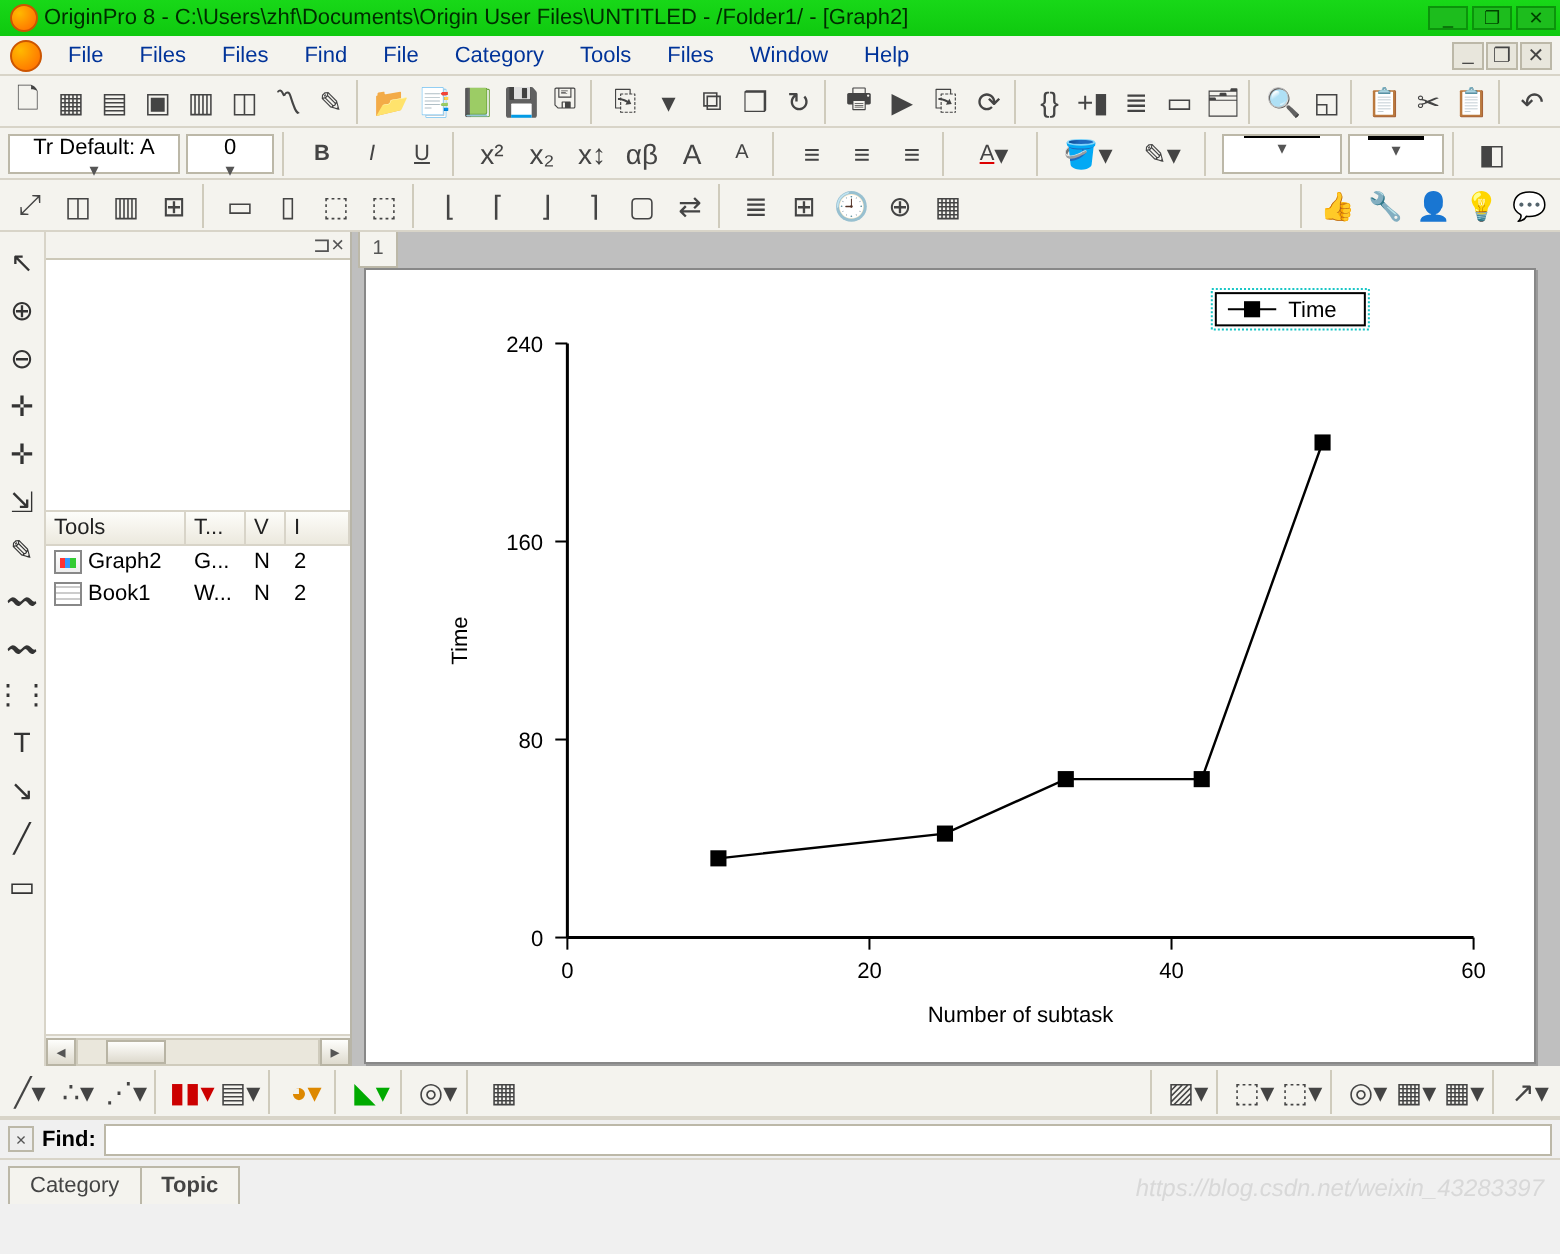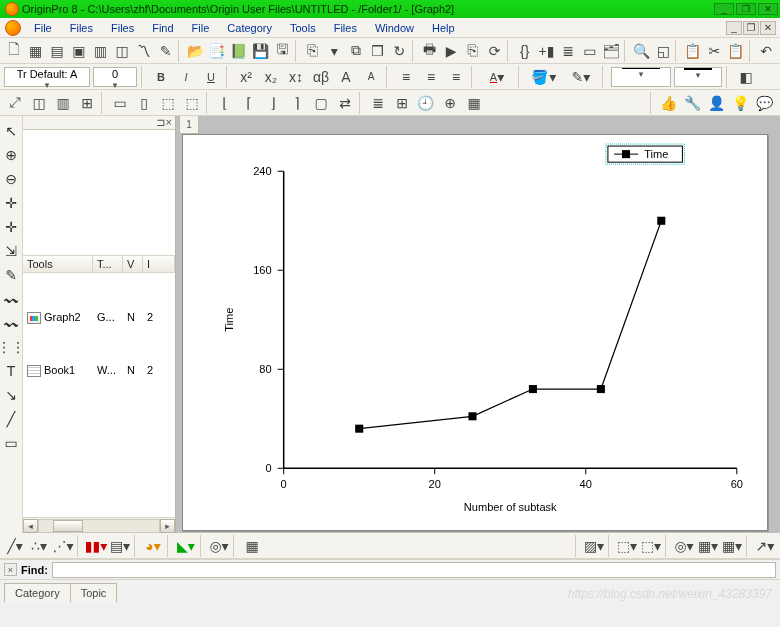--- a/index.html
+++ b/index.html
@@ -41,41 +41,41 @@
   .tree { flex:0 0 125px; padding:4px; overflow:auto; }
   .tree .tr-item { display:flex; align-items:center; gap:3px; padding:1px 0; }
   .tree .tr-item.child { margin-left:18px; }
   .fold-icon{width:15px;height:12px;border:1px solid #b88f1c;border-radius:1px;background:linear-gradient(#fff1c8,#f6d978);display:inline-block;position:relative;}
   .fold-icon::before{content:"";position:absolute;top:-3px;left:0;width:7px;height:3px;background:#f6d978;border:1px solid #b88f1c;border-bottom:none;border-radius:1px 1px 0 0;}
   .sel { background:#c6dbff; border:1px dotted #6b9cff; padding:0 3px; }
   .list-head { height:18px; border-top:1px solid #d8d4c8; border-bottom:1px solid #d8d4c8; background:linear-gradient(#fdfdfa,#ece9de); display:flex; }
   .list-head .col { border-right:1px solid #d8d4c8; padding:2px 4px; font-size:11px; color:#222; }
   .list-body { flex:1; overflow:auto; }
   .list-body .row { display:flex; padding:1px 0; }
-  .list-body .cell { padding:1px 4px; overflow:hidden; white-space:nowrap;margin-top:36px; }
+  .list-body .cell { padding:1px 4px; overflow:hidden; white-space:nowrap; }
   .ficon { width:14px; height:12px; display:inline-block; margin-right:3px; vertical-align:middle; }
   .ficon.graph { background:linear-gradient(#fff,#eee); border:1px solid #888; position:relative; }
   .ficon.graph::after{content:"";position:absolute;left:2px;right:2px;bottom:2px;height:5px;background:linear-gradient(90deg,#f33 30%,#39f 30% 60%,#3c3 60%);}
   .ficon.book { background:repeating-linear-gradient(0deg,#fff,#fff 2px,#ccc 2px,#ccc 3px); border:1px solid #888; }
   .list-scroll { height:16px; border-top:1px solid #d8d4c8; display:flex; align-items:center; background:#f4f3ee; }
   .list-scroll .track { flex:1; height:14px; background:#eae7dc; border:1px solid #cfcbbc; position:relative; margin:0 0; }
   .list-scroll .thumb { position:absolute; left:14px; top:0; bottom:0; width:30px; background:linear-gradient(#fefefc,#dedace); border:1px solid #b8b4a4; }
   .list-scroll .sbtn { width:15px; height:14px; background:linear-gradient(#fefefc,#dedace); border:1px solid #b8b4a4; display:flex;align-items:center;justify-content:center;font-size:9px;color:#555;}
 
   
   .graph-area { flex:1; background:#bfbfbf; display:flex; flex-direction:column; position:relative; }
   .page-tab { position:absolute; top:0; left:3px; width:20px;height:18px;background:#f4f3ee; border:1px solid #bcb8a8; border-top:none; font-size:10px; display:flex;align-items:center;justify-content:center; color:#555; }
   .page { margin:18px 12px 8px 6px; background:#fff; border:1px solid #888; box-shadow:1px 1px 0 #999; flex:1; position:relative; }
   svg.chart { width:100%; height:100%; }
   .findbar { height:20px; display:flex; align-items:center; padding:0 4px; gap:4px; border-top:1px solid #d8d4c8; }
   .findbar .closer { width:13px;height:13px;border:1px solid #bcb8a8; background:#eee; display:flex;align-items:center;justify-content:center;font-size:9px;color:#555;}
   .findbar input { flex:1; height:16px; border:1px solid #bcb8a8; padding:0 3px; font-size:11px; }
   .tabs-row { height:22px; display:flex; align-items:flex-end; padding:0 4px; gap:0; border-top:1px solid #d8d4c8; }
   .tabs-row .tab { padding:3px 10px; background:#f4f3ee; border:1px solid #bcb8a8; border-bottom:none; font-size:11px; color:#444; position:relative; top:1px;}
-  .tabs-row .tab + .tab { margin-left:-1px; }
+  .tabs-row .tab + .tab { margin-left:-1px;font-weight:bold; }
 
   .watermark { position:absolute; right:8px; bottom:26px; color:#d8d8d8; font-size:12px; font-style:italic; pointer-events:none; }
 
   .legend-box { stroke:#000; fill:#fff; }
   .legend-sel { stroke:#19c6c6; fill:none; stroke-dasharray:1 1; }
 </style>
 </head>
 <body>
 
 <div class="titlebar">

